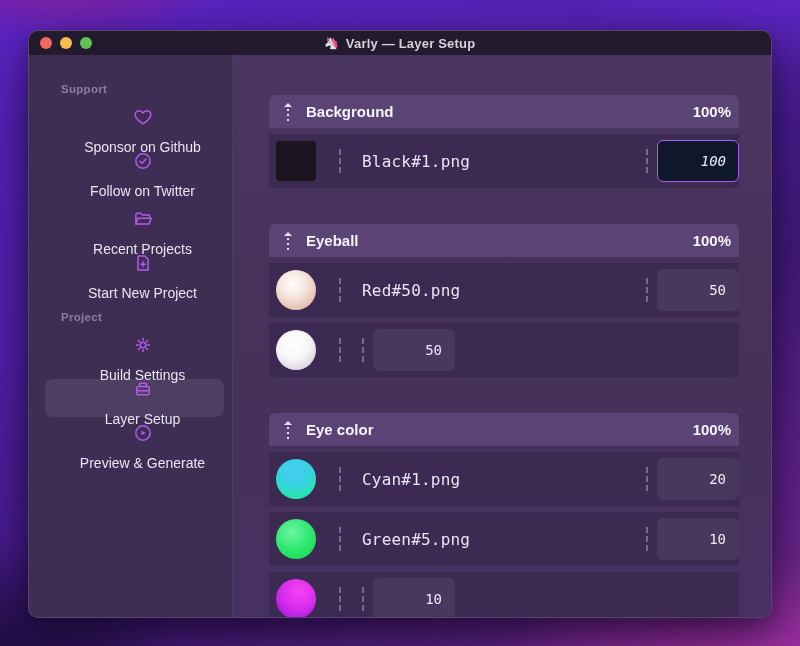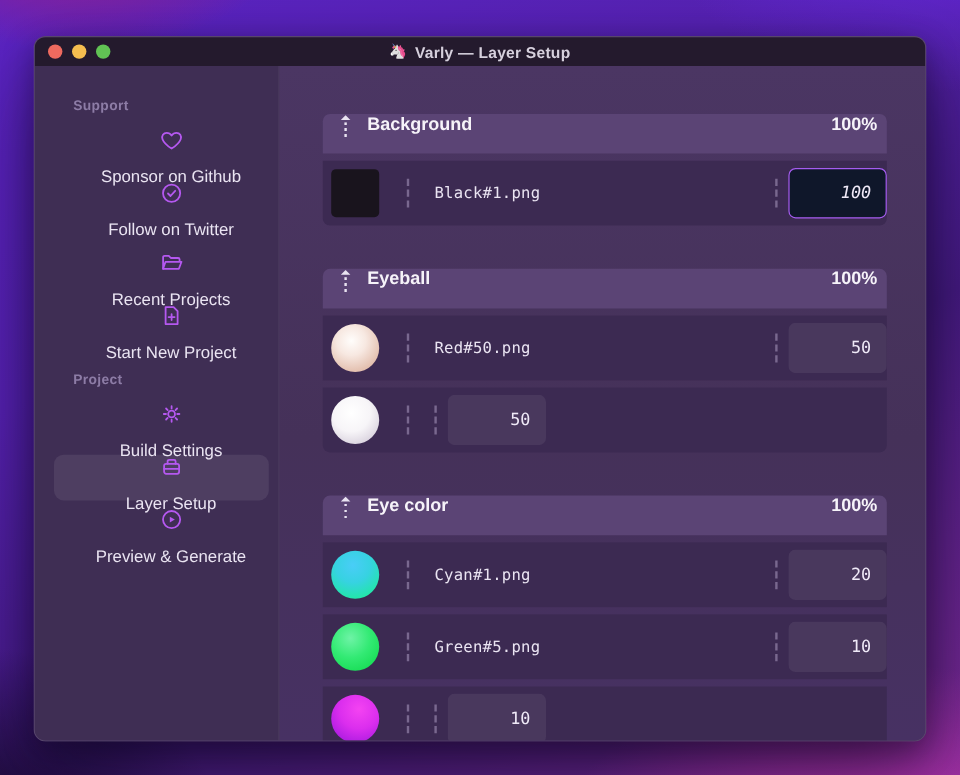--- a/index.html
+++ b/index.html
@@ -62,21 +62,21 @@
   .side-icon svg { width:20px; height:20px; }
 
   
   .content {
     flex:1; min-width:0; padding:40px 32px 0 36px; overflow:hidden;
     background:linear-gradient(180deg,#4b3663 0%, #453159 55%, #473163 100%);
   }
   .group { margin-bottom:36px; }
   .group-header {
     height:33px; background:#5b4475; border-radius:6px 6px 0 0;
-    display:flex; padding:0 8px 0 14px; gap:13px;
+    display:flex; align-items:center; padding:0 8px 0 14px; gap:13px;
   }
   .group-name { font-size:15px; font-weight:bold; color:#f6f3f9; }
   .group-weight { margin-left:auto; font-size:15px; font-weight:bold; color:#f6f3f9; }
 
   .drag { width:10px; height:20px; position:relative; flex:0 0 10px; }
   .drag::before {
     content:""; position:absolute; left:1px; top:1px;
     border-left:4px solid transparent; border-right:4px solid transparent;
     border-bottom:4px solid #e9e3f1;
   }
@@ -96,21 +96,21 @@
   .thumb-black-square { background:#19141d; border-radius:4px; }
   .thumb-red-sphere   { border-radius:50%; background:radial-gradient(circle at 42% 35%, #fffdfb 0%, #f7e8e1 35%, #e3bfae 75%, #c79687 100%); }
   .thumb-white-sphere { border-radius:50%; background:radial-gradient(circle at 42% 35%, #ffffff 0%, #f7f5f8 45%, #d9d2de 80%, #bfb6c6 100%); }
   .thumb-cyan-sphere  { border-radius:50%; background:radial-gradient(circle at 45% 30%, #49cdf7 0%, #37d2e2 40%, #1fe9a0 85%, #14d898 100%); }
   .thumb-green-sphere { border-radius:50%; background:radial-gradient(circle at 40% 32%, #6ef3a6 0%, #33ea74 45%, #16dc53 85%, #0fc946 100%); }
   .thumb-pink-sphere  { border-radius:50%; background:radial-gradient(circle at 58% 30%, #f443f2 0%, #db2eee 45%, #a91ae0 85%, #9214cf 100%); }
 
   .vsep { height:24px; width:0; border-left:2px dashed rgba(208,190,228,.42); flex:0 0 2px; }
   .sep-a { margin-right:21px; }
   .sep-b { margin-right:9px; }
-  .file { flex:1; font-family:"DejaVu Sans Mono", monospace; font-size:13px; color:#eae4f2; letter-spacing:.2px; }
+  .file { flex:1; font-family:"DejaVu Sans Mono", monospace; font-size:16px; color:#eae4f2; letter-spacing:.2px; }
 
   .value-input {
     width:82px; height:42px; flex:0 0 82px;
     background:rgba(255,255,255,.065); border:1.5px solid transparent; border-radius:6px;
     font-family:"DejaVu Sans Mono", monospace; font-size:14px; color:#efe9f7;
     text-align:right; padding-right:12px; outline:none;
   }
   .value-input.focused { border-color:#a55cf0; background:#0f172a;font-style:italic; }
 </style>
 </head>

